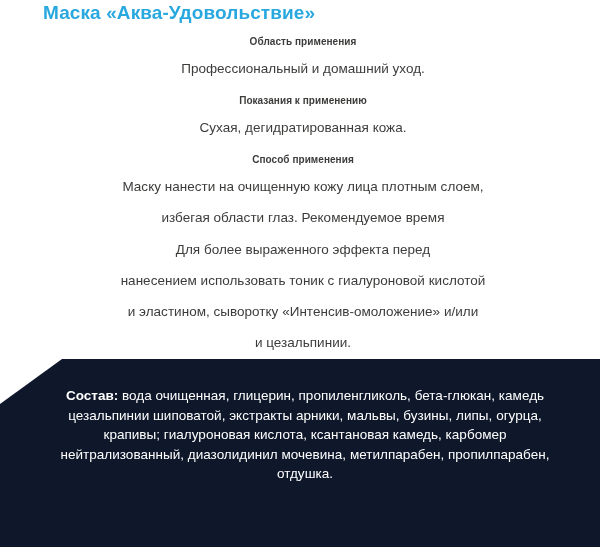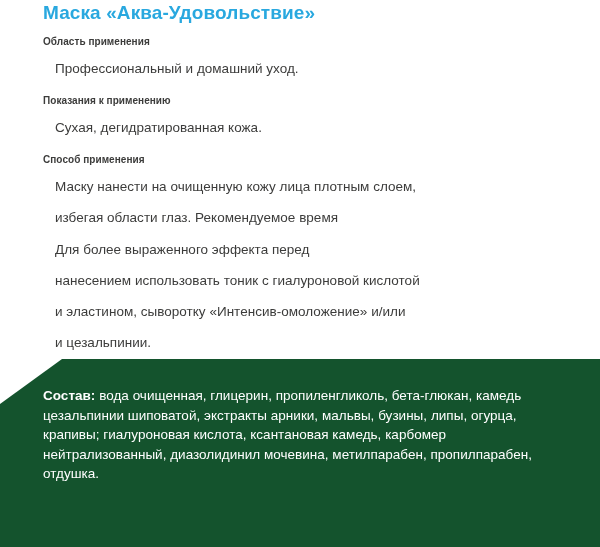--- a/index.html
+++ b/index.html
@@ -14,20 +14,21 @@
     color: #3c3c3b;
     overflow: hidden;
     position: relative;
   }
 
   .page {
     position: relative;
     width: 600px;
     height: 547px;
     box-sizing: border-box;
+    text-align: center;
   }
 
   .title {
     position: absolute;
     left: 43px;
     top: 2px;
     font-size: 19px;
     font-weight: bold;
     color: #29A8DF;
     letter-spacing: 0.1px;
@@ -63,21 +64,21 @@
     margin: 12px;
   }
 
   
   .blue-panel {
     position: absolute;
     left: 0;
     bottom: 0;
     width: 600px;
     height: 188px;
-    background: #14532d;
+    background: #0f172a;
     clip-path: polygon(0 45px, 62px 0, 600px 0, 600px 188px, 0 188px);
     -webkit-clip-path: polygon(0 45px, 62px 0, 600px 0, 600px 188px, 0 188px);
   }
 
   .blue-text {
     position: absolute;
     left: 43px;
     top: 27px;
     width: 524px;
     font-size: 13.5px;

